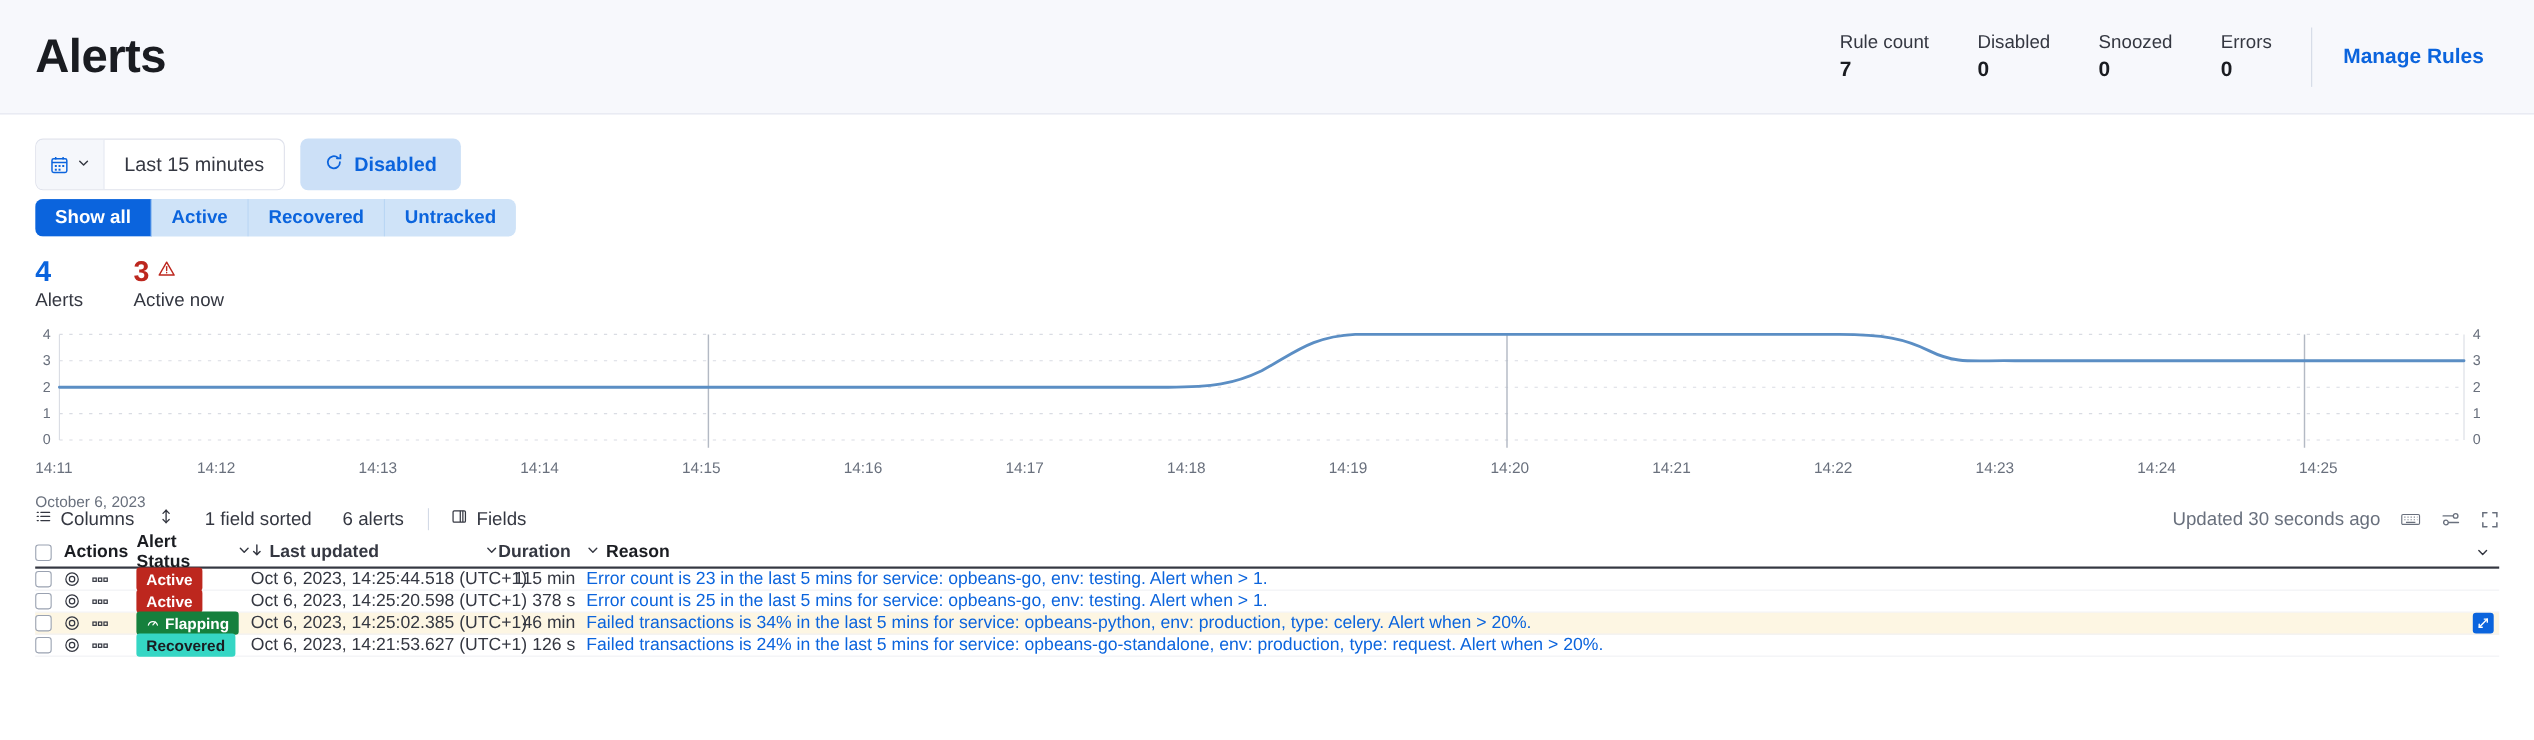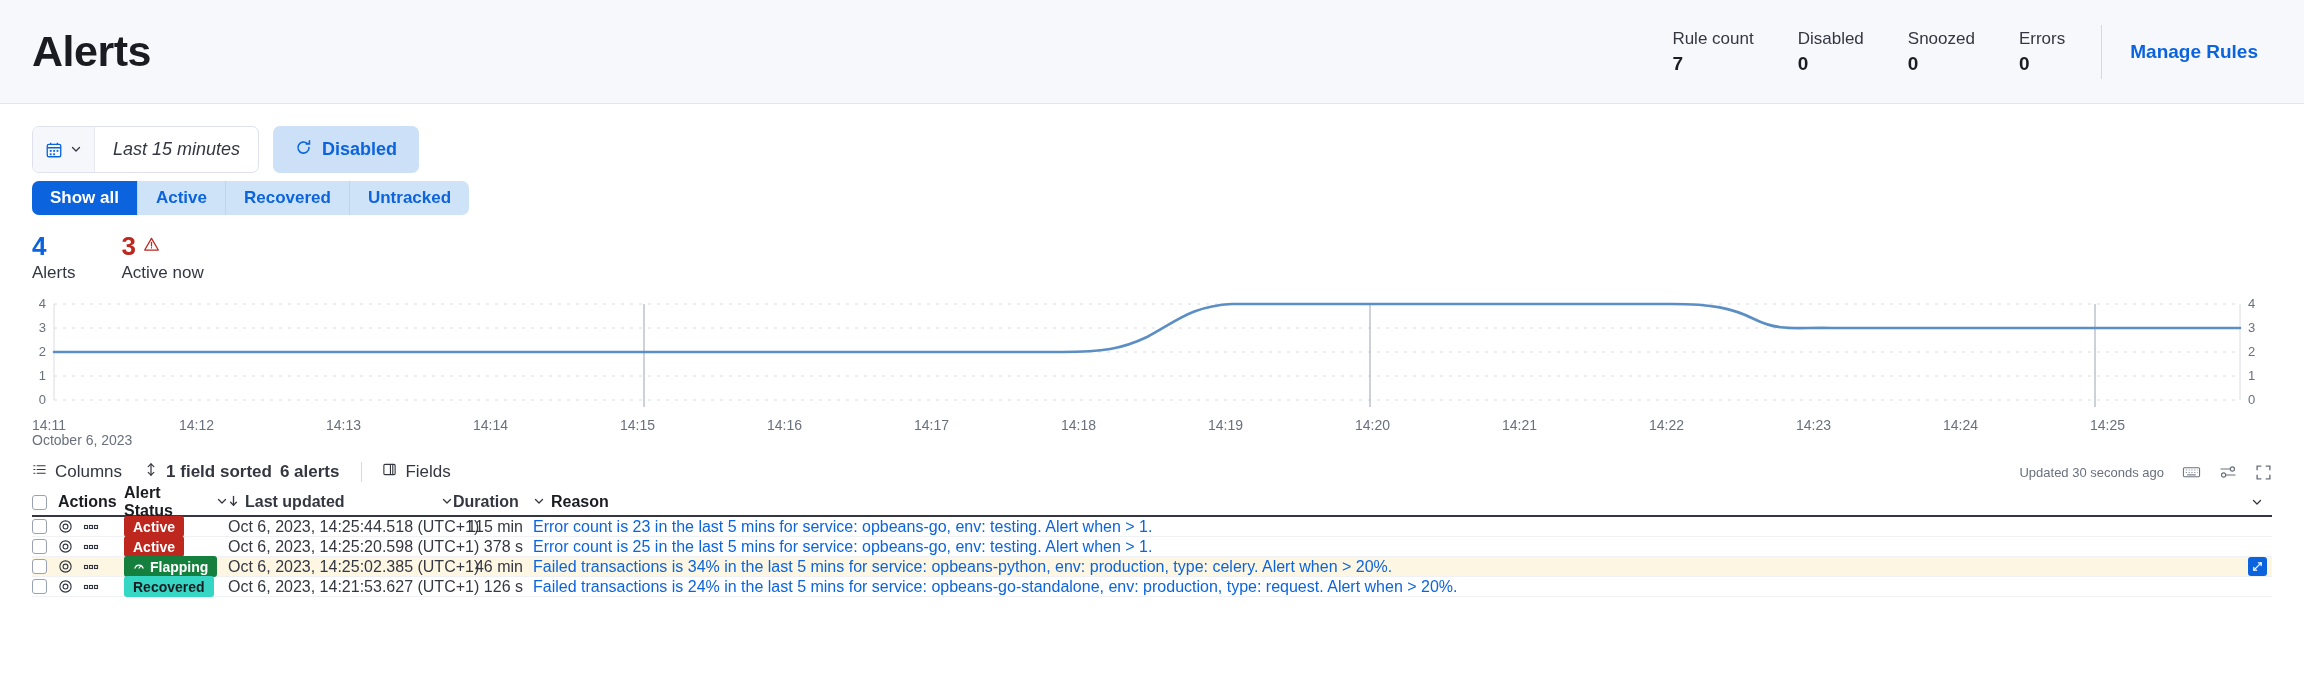--- a/index.html
+++ b/index.html
@@ -88,21 +88,21 @@
     border: 1px solid #dfe2ec; border-radius: 7px; background: #fff;
     overflow: hidden;
   }
   .date-icon-btn {
     display: flex; align-items: center; gap: 7px;
     padding: 0 12px; background: #f5f7fb;
     border-right: 1px solid #e6e9f2; cursor: pointer;
   }
   .date-text {
     display: flex; align-items: center; padding: 0 18px;
-    font-size: 18px; color: #343741; white-space: nowrap; cursor: pointer; font-style: italic;
+    font-size: 18px; color: #343741; white-space: nowrap; cursor: pointer;
   }
   .refresh-btn {
     height: 47px; display: flex; align-items: center; gap: 10px;
     padding: 0 22px; background: #cce0f7; border-radius: 7px;
     color: #0b64dd; font-size: 18px; font-weight: 700;
     cursor: pointer; white-space: nowrap;
   }
 
   
   .status-tabs {
@@ -136,39 +136,39 @@
   .x-axis {
     position: relative;
     margin: 2px 32px 0 32px;
     height: 30px;
   }
   .x-tick {
     position: absolute; top: 0;
     font-size: 14px; color: #69707d; white-space: nowrap;
   }
   .x-date {
-    position: absolute; top: 15px; left: 0;
+    position: absolute; top: 31px; left: 0;
     font-size: 14px; color: #69707d; white-space: nowrap;
   }
 
   
   .grid-toolbar {
     display: flex; align-items: center;
     margin: 8px 32px 0 32px;
     height: 34px;
     font-size: 17px;
   }
   .gt-item {
     display: flex; align-items: center; gap: 8px;
     padding-right: 22px; cursor: pointer; color: #343741;
   }
-  .gt-strong { font-weight: 700; }
+  .gt-strong { font-weight: 400; margin-left: 20px; }
   .gt-sep { width: 1px; height: 20px; background: #d3dae6; margin-right: 20px; }
   .gt-right { margin-left: auto; display: flex; align-items: center; gap: 18px; }
-  .gt-updated { font-size: 13px; color: #69707d; }
+  .gt-updated { font-size: 17px; color: #69707d; }
   .gt-icon { cursor: pointer; display: flex; align-items: center; }
 
   
   .grid { margin: 0 32px; }
   .grid-head {
     display: flex; align-items: center;
     height: 28px;
     border-bottom: 2px solid #343741;
     font-size: 16px; font-weight: 700; color: #1a1c21;
   }

